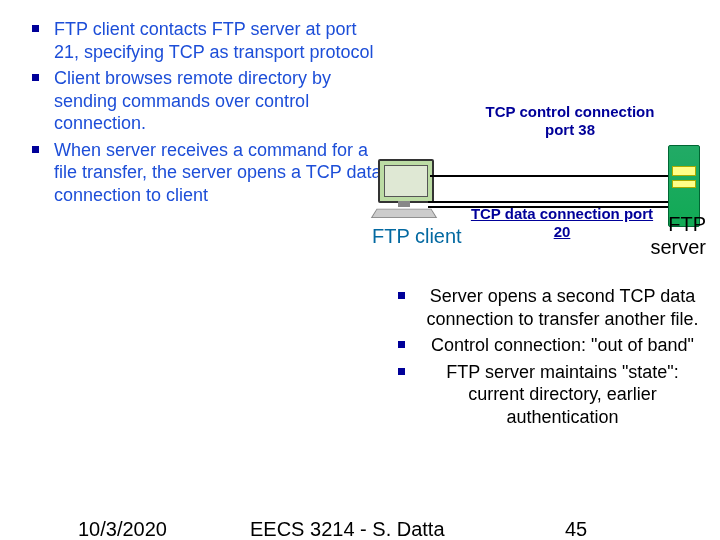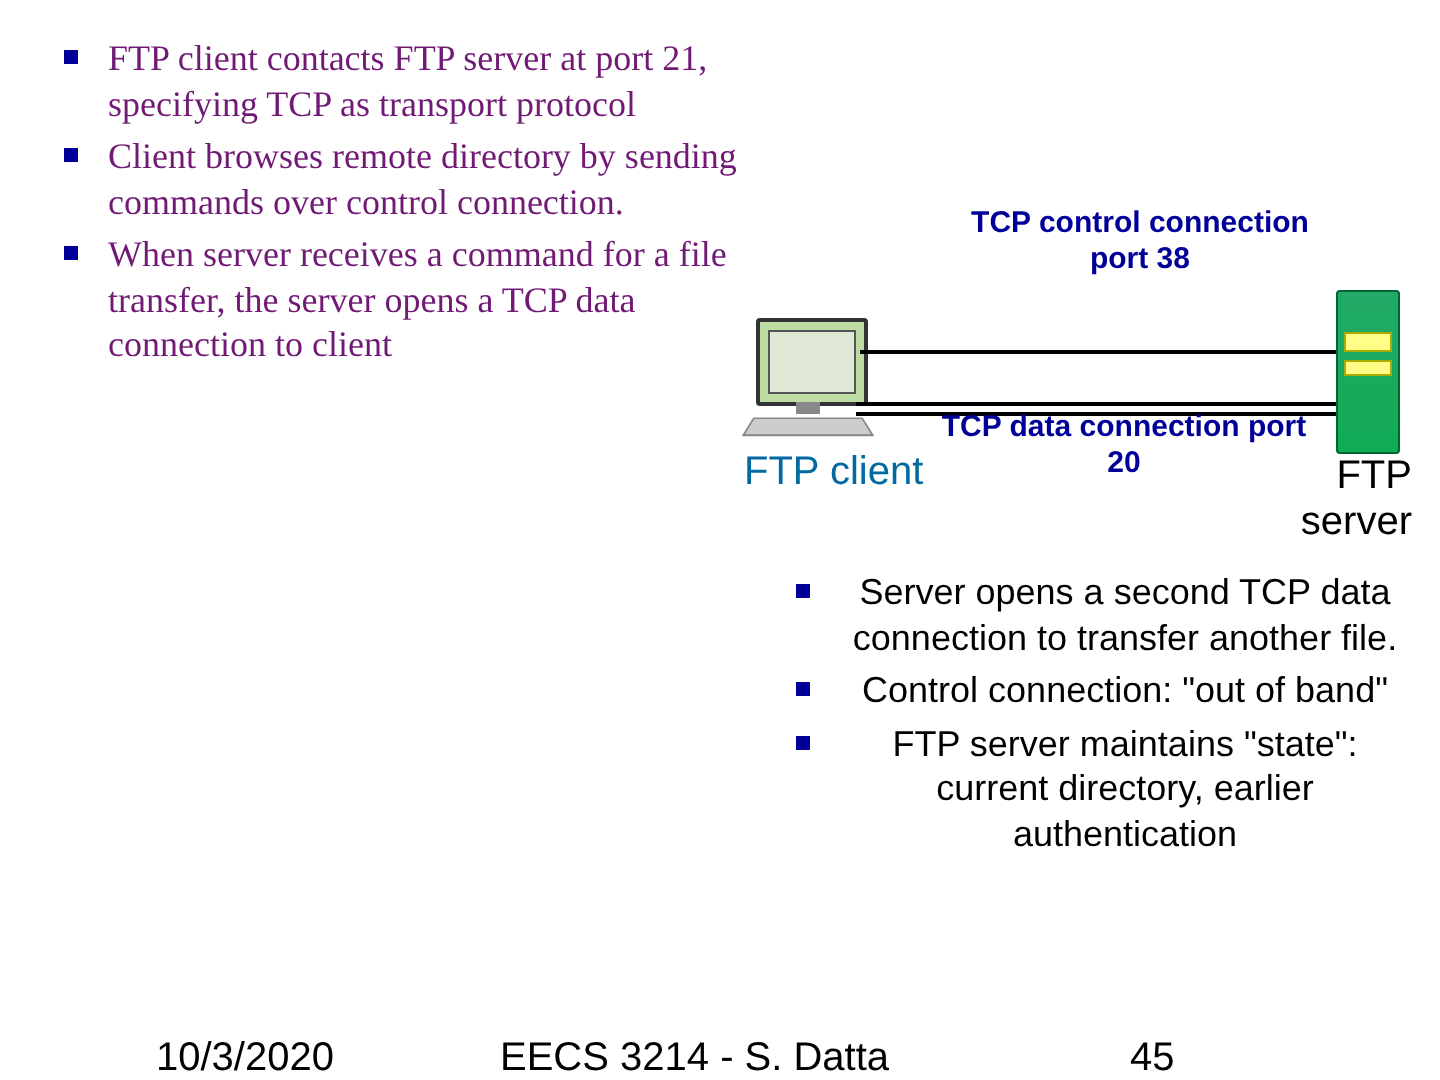--- a/index.html
+++ b/index.html
@@ -28,22 +28,21 @@
     margin-bottom: 18px;
   }
   .content {
     display: flex;
     flex-direction: row;
     align-items: flex-start;
   }
   .left-col {
     width: 360px;
     font-size: 18px;
-    color: #701a75;
-    font-family: Liberation Serif, serif;
+    color: #1d4ed8;
   }
   .right-col {
     position: absolute;
     left: 370px;
     top: 85px;
     width: 335px;
   }
   ul.bullets {
     list-style: none;
     padding: 0;
@@ -171,32 +170,33 @@
   }
   .lbl-control {
     left: 100px;
     top: 18px;
     width: 200px;
   }
   .lbl-data {
     left: 92px;
     top: 120px;
     width: 200px;
+    text-decoration: underline;
   }
   .lbl-client {
     position: absolute;
     left: 2px;
     top: 140px;
     font-size: 20px;
     color: #0369a1;
   }
   .lbl-server {
     position: absolute;
     right: -6px;
-    top: 142px;
+    top: 128px;
     font-size: 20px;
     color: #000;
     text-align: right;
     width: 70px;
   }
   .second-bullets {
     position: absolute;
     left: 390px;
     top: 285px;
     width: 315px;

